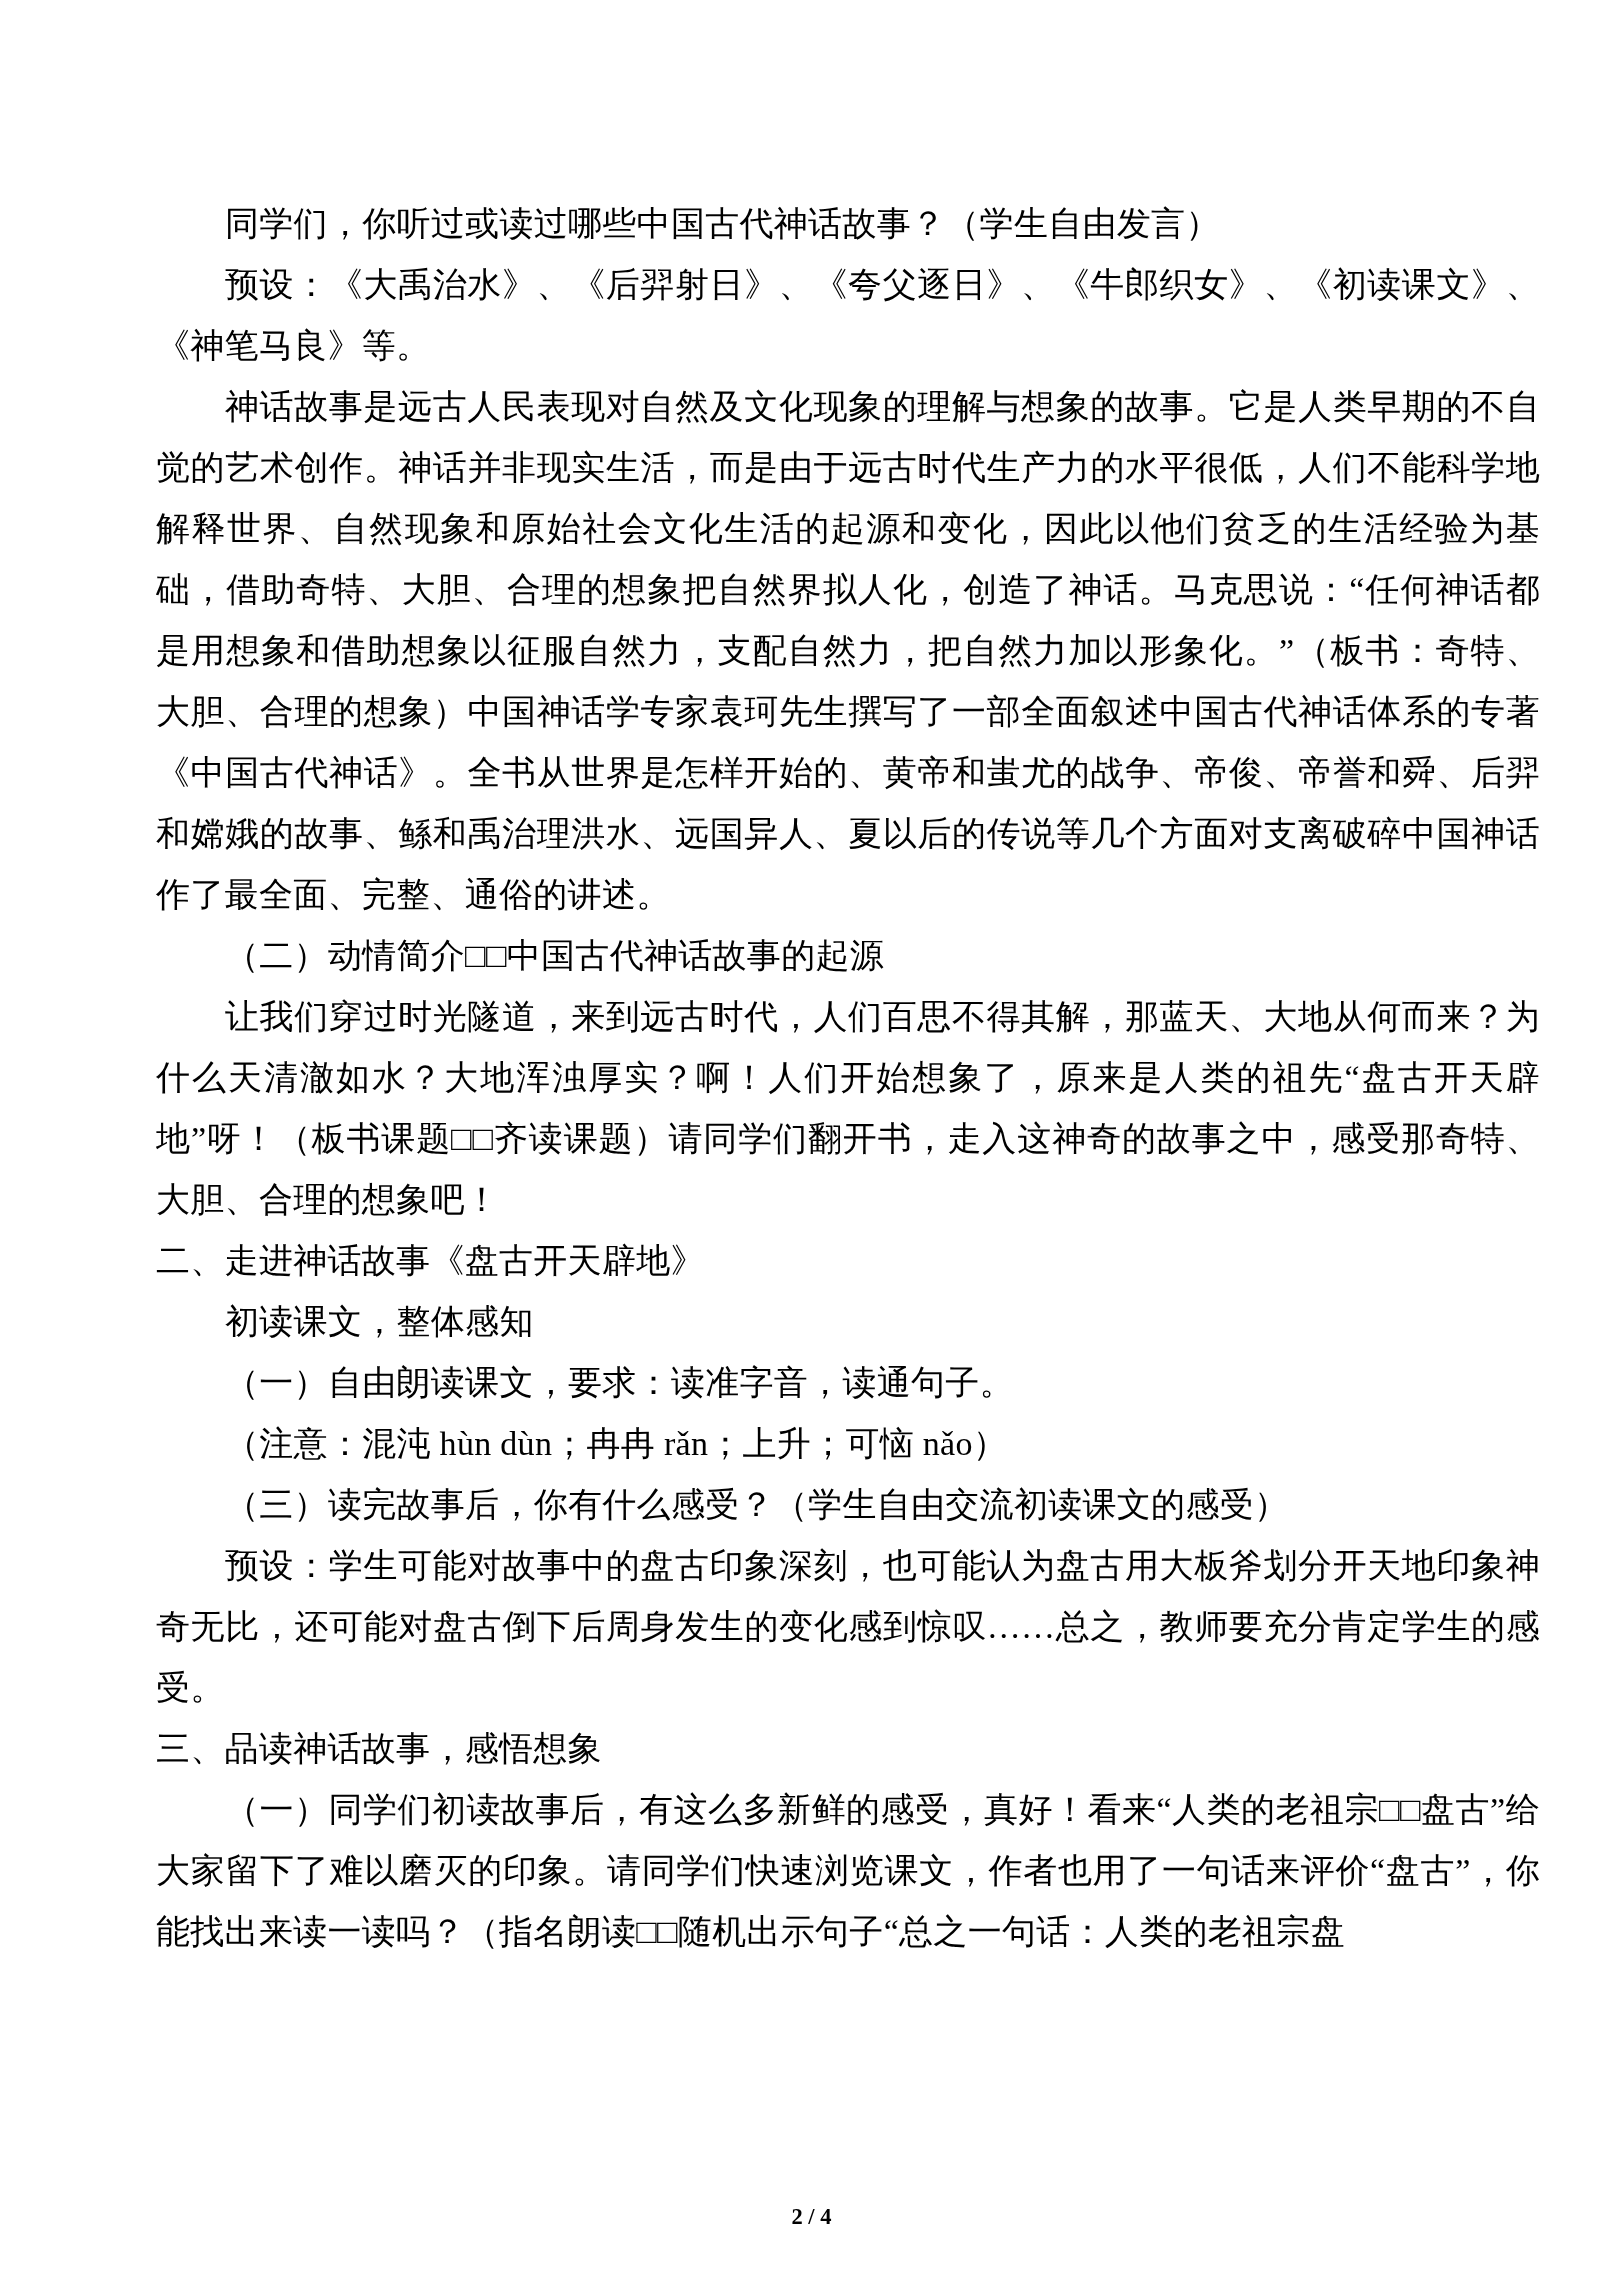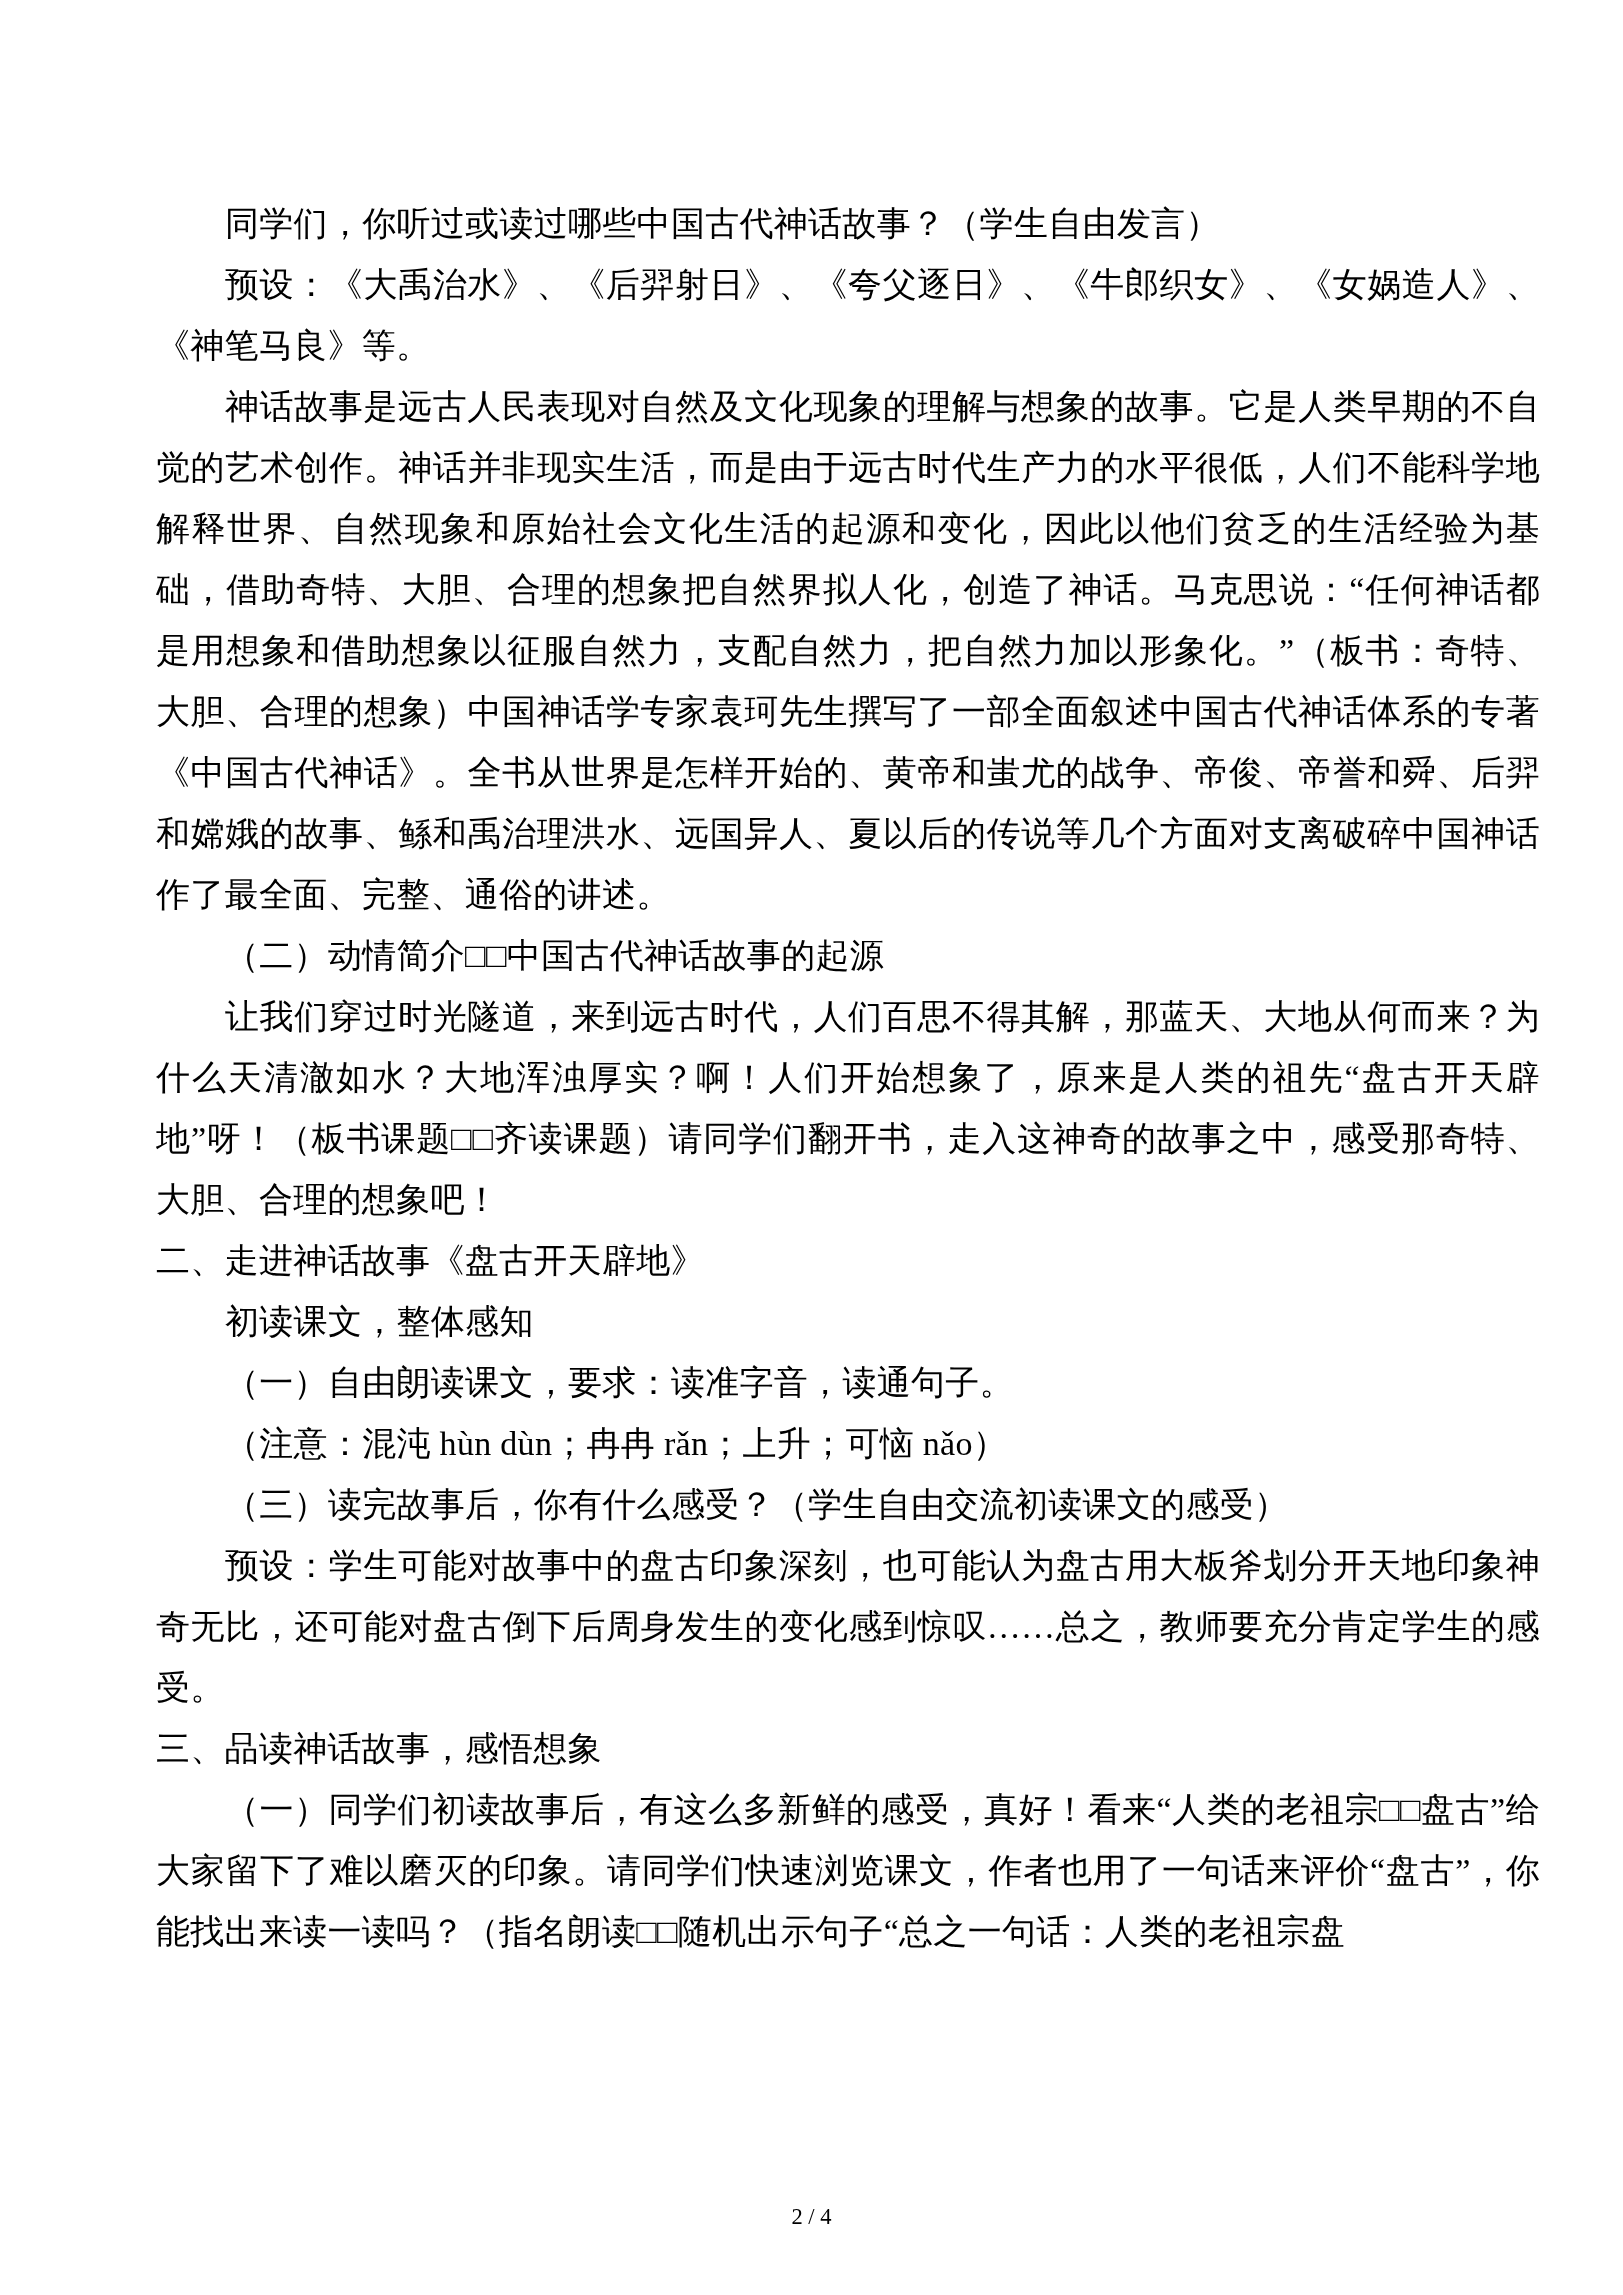--- a/index.html
+++ b/index.html
@@ -36,31 +36,31 @@
   .para.indent {
     text-indent: 69px;
   }
   .footer {
     position: absolute;
     left: 0;
     right: 0;
     bottom: 65px;
     text-align: center;
     font-size: 22.5px;
-    font-weight: normal;
+    font-weight: bold;
     font-family: "Liberation Serif", "DejaVu Serif", serif;
   }
 </style>
 </head>
 <body>
 
 <div class="page">
   <div class="content">
     <p class="para indent">同学们，你听过或读过哪些中国古代神话故事？（学生自由发言）</p>
-    <p class="para indent">预设：《大禹治水》、《后羿射日》、《夸父逐日》、《牛郎织女》、《女娲造人》、《神笔马良》等。</p>
+    <p class="para indent">预设：《大禹治水》、《后羿射日》、《夸父逐日》、《牛郎织女》、《初读课文》、《神笔马良》等。</p>
     <p class="para indent">神话故事是远古人民表现对自然及文化现象的理解与想象的故事。它是人类早期的不自觉的艺术创作。神话并非现实生活，而是由于远古时代生产力的水平很低，人们不能科学地解释世界、自然现象和原始社会文化生活的起源和变化，因此以他们贫乏的生活经验为基础，借助奇特、大胆、合理的想象把自然界拟人化，创造了神话。马克思说：“任何神话都是用想象和借助想象以征服自然力，支配自然力，把自然力加以形象化。”（板书：奇特、大胆、合理的想象）中国神话学专家袁珂先生撰写了一部全面叙述中国古代神话体系的专著《中国古代神话》。全书从世界是怎样开始的、黄帝和蚩尤的战争、帝俊、帝誉和舜、后羿和嫦娥的故事、鲧和禹治理洪水、远国异人、夏以后的传说等几个方面对支离破碎中国神话作了最全面、完整、通俗的讲述。</p>
     <p class="para indent">（二）动情简介□□中国古代神话故事的起源</p>
     <p class="para indent">让我们穿过时光隧道，来到远古时代，人们百思不得其解，那蓝天、大地从何而来？为什么天清澈如水？大地浑浊厚实？啊！人们开始想象了，原来是人类的祖先“盘古开天辟地”呀！（板书课题□□齐读课题）请同学们翻开书，走入这神奇的故事之中，感受那奇特、大胆、合理的想象吧！</p>
     <p class="para">二、走进神话故事《盘古开天辟地》</p>
     <p class="para indent">初读课文，整体感知</p>
     <p class="para indent">（一）自由朗读课文，要求：读准字音，读通句子。</p>
     <p class="para indent">（注意：混沌 hùn dùn；冉冉 rǎn；上升；可恼 nǎo）</p>
     <p class="para indent">（三）读完故事后，你有什么感受？（学生自由交流初读课文的感受）</p>
     <p class="para indent">预设：学生可能对故事中的盘古印象深刻，也可能认为盘古用大板斧划分开天地印象神奇无比，还可能对盘古倒下后周身发生的变化感到惊叹……总之，教师要充分肯定学生的感受。</p>
     <p class="para">三、品读神话故事，感悟想象</p>

